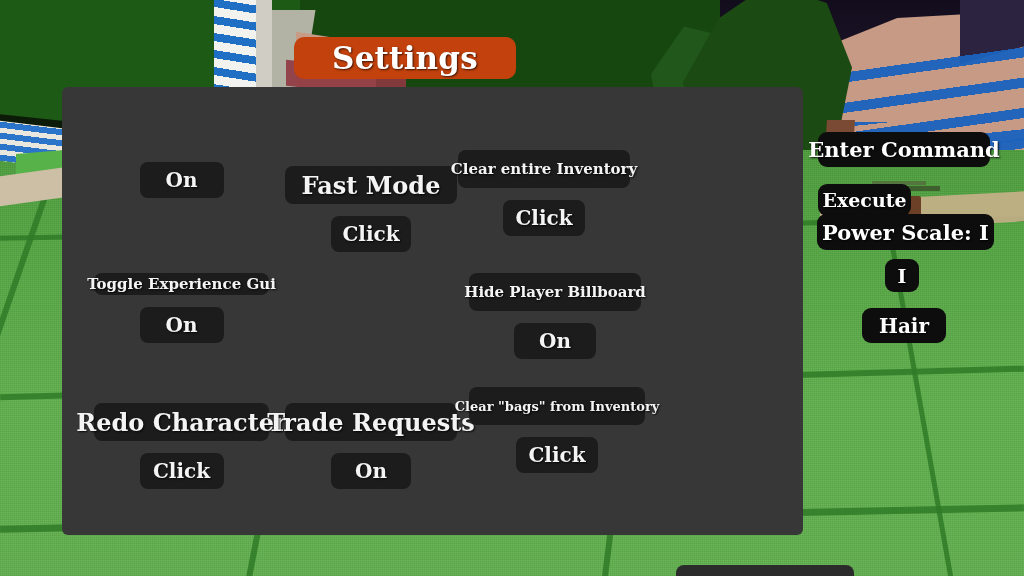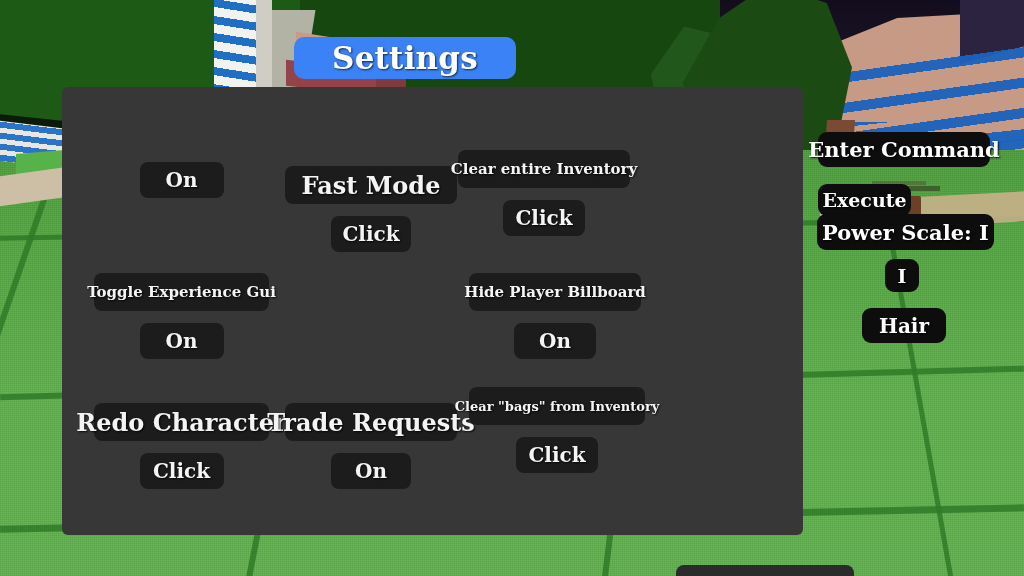--- a/index.html
+++ b/index.html
@@ -150,21 +150,21 @@
   }
   
   .char-a { position:absolute; left:888px; top:190px; width:13px; height:22px; background:#55331f; border-radius:2px; }
   .char-b { position:absolute; left:908px; top:196px; width:13px; height:22px; background:#6b4026; border-radius:2px; }
   .char-gun { position:absolute; left:862px; top:186px; width:78px; height:5px; background:#3d5a2c; opacity:.9; }
   .char-gun2 { position:absolute; left:872px; top:181px; width:54px; height:4px; background:#53713c; opacity:.9; }
 
   
   #settings-title-bar {
     position:absolute; left:294px; top:37px; width:222px; height:42px;
-    background:#3b82f6; border-radius:10px;
+    background:#c2410c; border-radius:10px;
     display:flex; align-items:center; justify-content:center;
     z-index:8;
   }
   #settings-title-bar .title-text {
     color:#ffffff; font-size:31px; font-weight:bold;
     text-shadow:1px 1px 2px rgba(0,0,0,.7);
     letter-spacing:.2px;
   }
 
   #settings-panel {
@@ -283,21 +283,21 @@
       </div>
       <div class="cell" style="left: 223px; top: 63px; width: 172px;">
         <div class="opt-label sz-lg" style="width: 172px; height: 38px;">Fast Mode</div>
         <div class="opt-value" style="width: 80px; height: 36px; margin-top: 12px;">Click</div>
       </div>
       <div class="cell" style="left: 396px; top: 63px; width: 172px;">
         <div class="opt-label sz-sm" style="width: 172px; height: 38px;">Clear entire Inventory</div>
         <div class="opt-value" style="width: 82px; height: 36px; margin-top: 12px;">Click</div>
       </div>
       <div class="cell" style="left: 32px; top: 186px; width: 175px;">
-        <div class="opt-label sz-sm" style="width: 175px; height: 38px;">Toggle Experience Gui</div>
+        <div class="opt-label sz-sm" style="width: 175px; height: 22px;">Toggle Experience Gui</div>
         <div class="opt-value" style="width: 84px; height: 36px; margin-top: 12px;">On</div>
       </div>
       <div class="cell" style="left: 407px; top: 186px; width: 172px;">
         <div class="opt-label sz-sm" style="width: 172px; height: 38px;">Hide Player Billboard</div>
         <div class="opt-value" style="width: 82px; height: 36px; margin-top: 12px;">On</div>
       </div>
       <div class="cell" style="left: 32px; top: 300px; width: 175px;">
         <div class="opt-label sz-lg" style="width: 175px; height: 38px;">Redo Character</div>
         <div class="opt-value" style="width: 84px; height: 36px; margin-top: 12px;">Click</div>
       </div>

